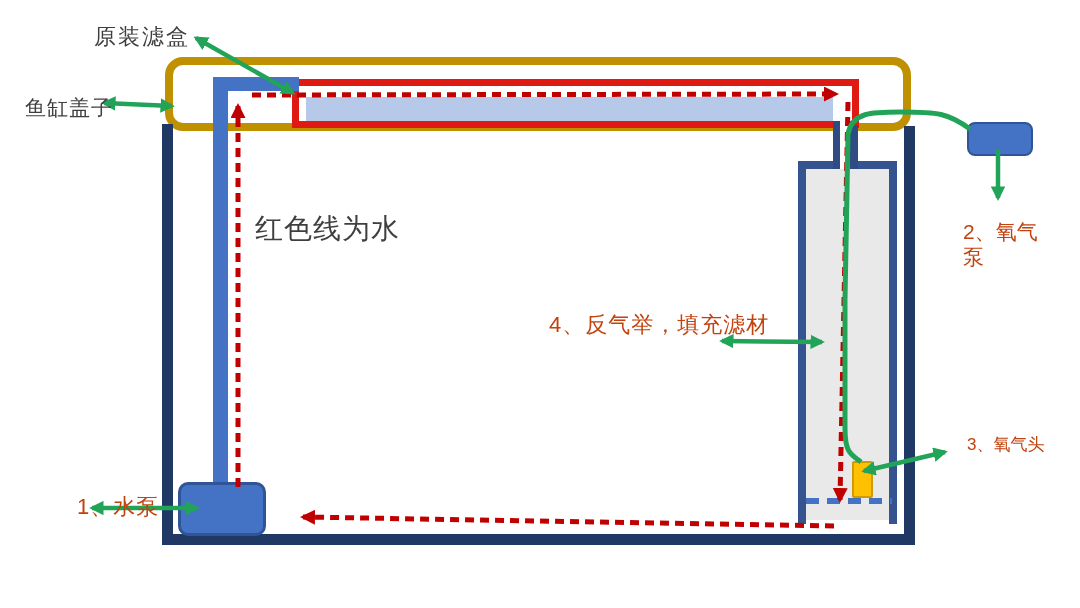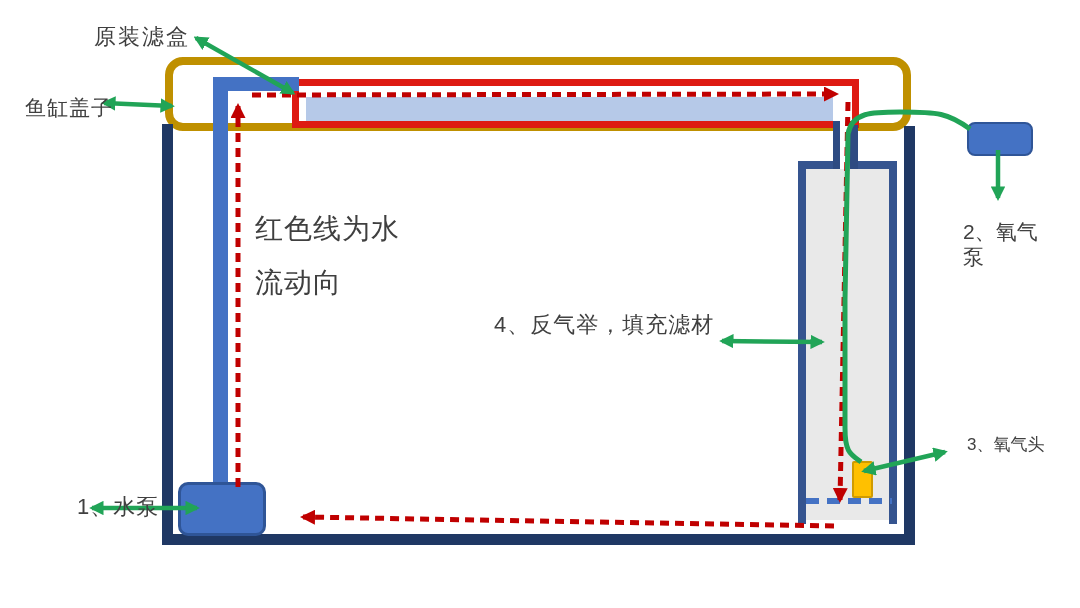--- a/index.html
+++ b/index.html
@@ -42,28 +42,28 @@
   .pump     { left:178px; top:482px; width:88px; height:54px; background:#4472C4; border:3px solid #2F5597; border-radius:10px; }
   .oxy-pump { left:967px; top:122px; width:66px; height:34px; background:#4472C4; border:2px solid #2F5597; border-radius:8px; }
   .oxy-head { left:852px; top:461px; width:21px; height:37px; background:#FFC000; border:2px solid #D09B00; border-radius:2px; }
 
   
   svg.overlay { position:absolute; left:0; top:0; width:1080px; height:608px; pointer-events:none; }
 
   
   .lbl { position:absolute; white-space:pre-line; }
   .dark { color:#3F3F3F; }
-  .red  { color:#404040; }
+  .red  { color:#c2410c; }
   .lbl-filter  { left:94px;  top:22px;  font-size:22px; letter-spacing:2px; }
   .lbl-lid     { left:25px;  top:94px;  font-size:21px; letter-spacing:1px;text-align:right; }
   .lbl-note    { left:255px; top:188px; font-size:28px; line-height:27px; letter-spacing:1px; }
   .lbl-pump    { left:77px;  top:492px; font-size:22px; letter-spacing:1px; }
   .lbl-oxypump { left:963px; top:219px; font-size:21px; width:92px; line-height:25px; }
   .lbl-oxyhead { left:961px; top:428px; font-size:17px; width:92px; line-height:33px;margin-left:6px; }
-  .lbl-airlift { left:494px; top:310px; font-size:22px; letter-spacing:1px; }
+  .lbl-airlift { left:549px; top:310px; font-size:22px; letter-spacing:1px; }
 </style>
 </head>
 <body>
 
 <div id="canvas">
 
   <div class="lid"></div>
 
   <div class="filter-box"></div>
   <div class="water-fill"></div>
@@ -112,20 +112,19 @@
     <path d="M92,508 L197,508" stroke="#21A457" stroke-width="4.5" fill="none" marker-start="url(#ga)" marker-end="url(#ga)"></path>
     <path d="M998,150 L998,198" stroke="#21A457" stroke-width="4.5" fill="none" marker-end="url(#ga)"></path>
     <path d="M722,341 L822,342" stroke="#21A457" stroke-width="4.5" fill="none" marker-start="url(#ga)" marker-end="url(#ga)"></path>
     <path d="M864,471 L945,452" stroke="#21A457" stroke-width="4.5" fill="none" marker-start="url(#ga)" marker-end="url(#ga)"></path>
   </svg>
 
   <div class="lbl dark lbl-filter">原装滤盒</div>
   <div class="lbl dark lbl-lid">鱼缸盖子</div>
   <div class="lbl dark lbl-note">
     <div>红色线为水</div>
-    <div>流动向</div>
   </div>
   <div class="lbl red lbl-pump">1、水泵</div>
   <div class="lbl red lbl-oxypump">2、氧气泵</div>
   <div class="lbl red lbl-oxyhead">3、氧气头</div>
   <div class="lbl red lbl-airlift">4、反气举，填充滤材</div>
 
 </div>
 
 </body></html>

